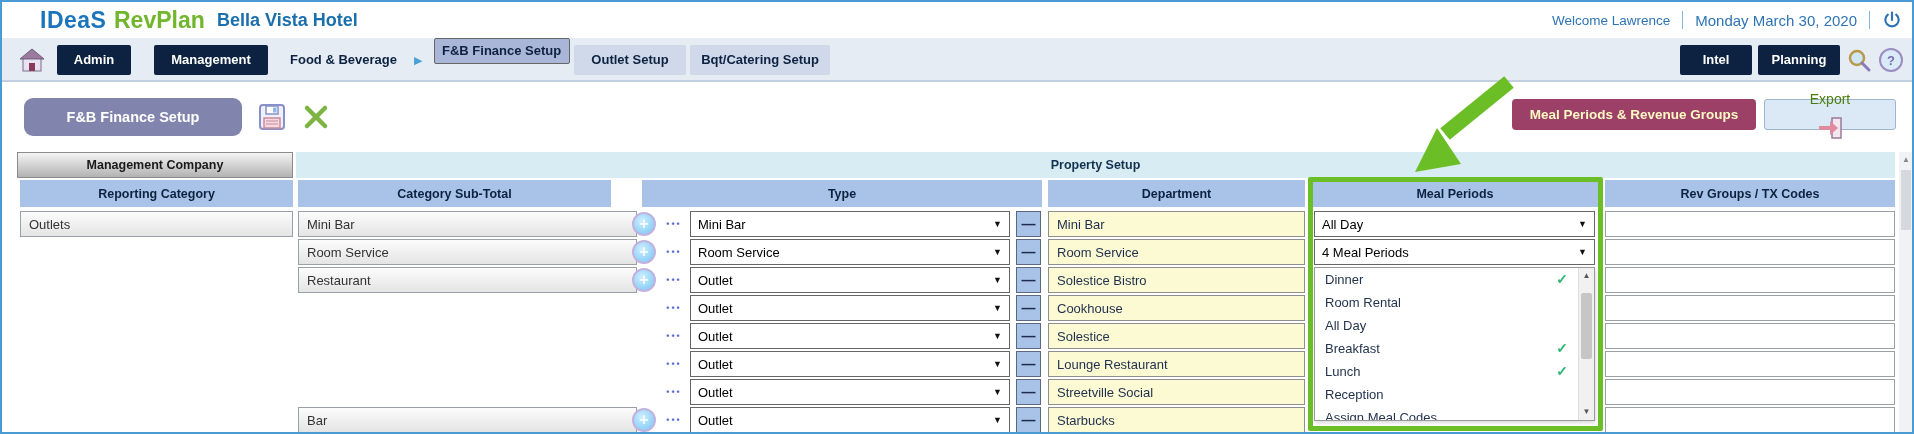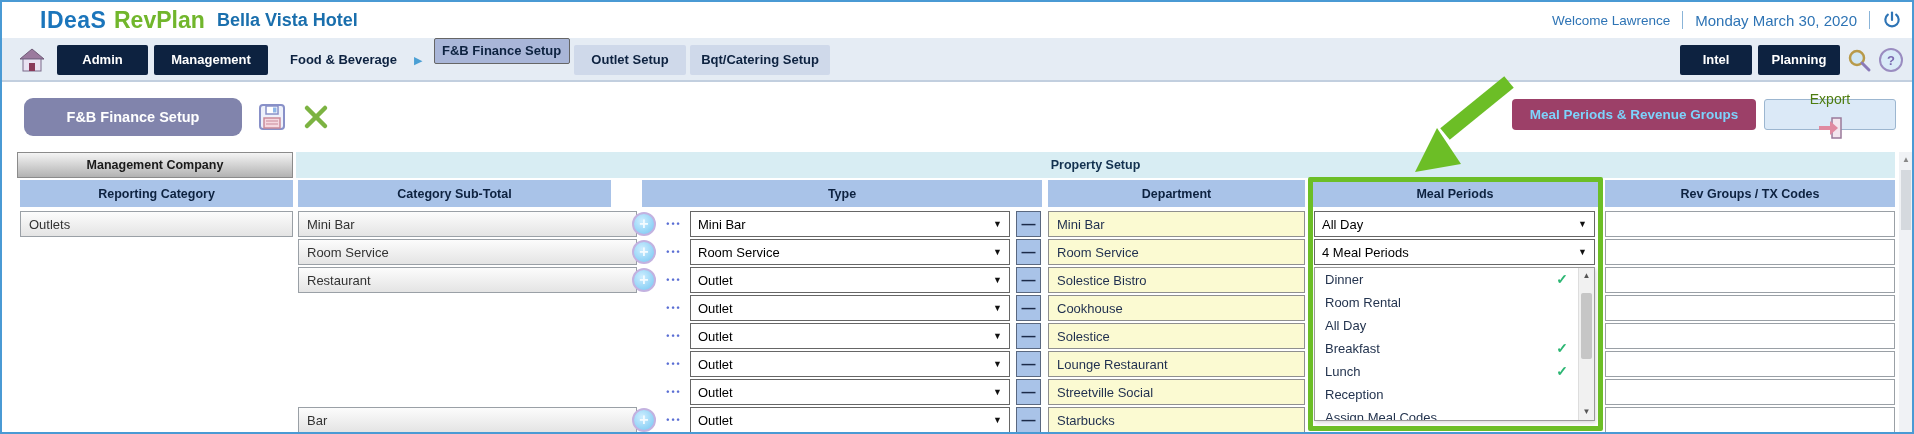--- a/index.html
+++ b/index.html
@@ -36,21 +36,21 @@
   .crumb-arrow { position:absolute; top:7px; height:30px; line-height:30px;
                  color:#4a9fd4; font-size:11px; }
   .nav-icon { position:absolute; top:8px; }
 
   
   .page-btn { position:absolute; left:22px; top:96px; width:218px; height:38px;
               background:#8184ac; border-radius:9px; color:#fff; font-size:14.5px;
               font-weight:bold; text-align:center; line-height:38px; }
   .icon-btn { position:absolute; top:101px; width:28px; height:28px; }
   .mp-btn { position:absolute; left:1510px; top:97px; width:244px; height:31px;
-            background:#9c4068; border-radius:4px; color:#7dd3fc; font-size:13.5px;
+            background:#9c4068; border-radius:4px; color:#fef9c3; font-size:13.5px;
             font-weight:bold; text-align:center; line-height:31px; }
   .export-btn { position:absolute; left:1762px; top:97px; width:132px; height:31px;
                 background:#dbe9f7; border:1px solid #9cb6d0; border-radius:3px;
                 display:flex; align-items:center; justify-content:center; gap:10px;
                 font-size:14px; color:#4d7c0f;flex-direction:column; }
 
   
   .hcell { position:absolute; height:26px; display:flex; align-items:center;
            justify-content:center; font-size:12.5px; font-weight:bold; }
   .h-mc { left:15px; top:150px; width:276px;
@@ -141,21 +141,21 @@
   </div>
 
   <div class="navbar">
     <span class="nav-icon" style="left:16px;">
       <svg width="28" height="28" viewBox="0 0 28 28">
         <polygon points="14,3 26,13 2,13" fill="#9b7a9e" stroke="#6f5b78" stroke-width="1"></polygon>
         <rect x="5" y="13" width="18" height="12" fill="#e9e2f2" stroke="#7a6a8a" stroke-width="1"></rect>
         <rect x="11" y="17" width="6" height="8" fill="#8a3a5a"></rect>
       </svg>
     </span>
-    <div class="tab dark" style="left:55px; width:91px;">Admin</div>
+    <div class="tab dark" style="left:55px; width:74px;">Admin</div>
     <div class="tab dark" style="left:152px; width:114px;">Management</div>
     <div class="crumb" style="left:288px;">Food &amp; Beverage</div>
     <div class="crumb-arrow" style="left:412px;">▶</div>
     <div class="tab sel" style="left:432px; width:136px;">F&amp;B Finance Setup</div>
     <div class="tab lite" style="left:572px; width:112px;">Outlet Setup</div>
     <div class="tab lite" style="left:688px; width:140px;">Bqt/Catering Setup</div>
 
     <div class="tab dark" style="left:1678px; width:72px;">Intel</div>
     <div class="tab dark" style="left:1756px; width:82px;">Planning</div>
     <span class="nav-icon" style="left:1844px; top:9px;">

